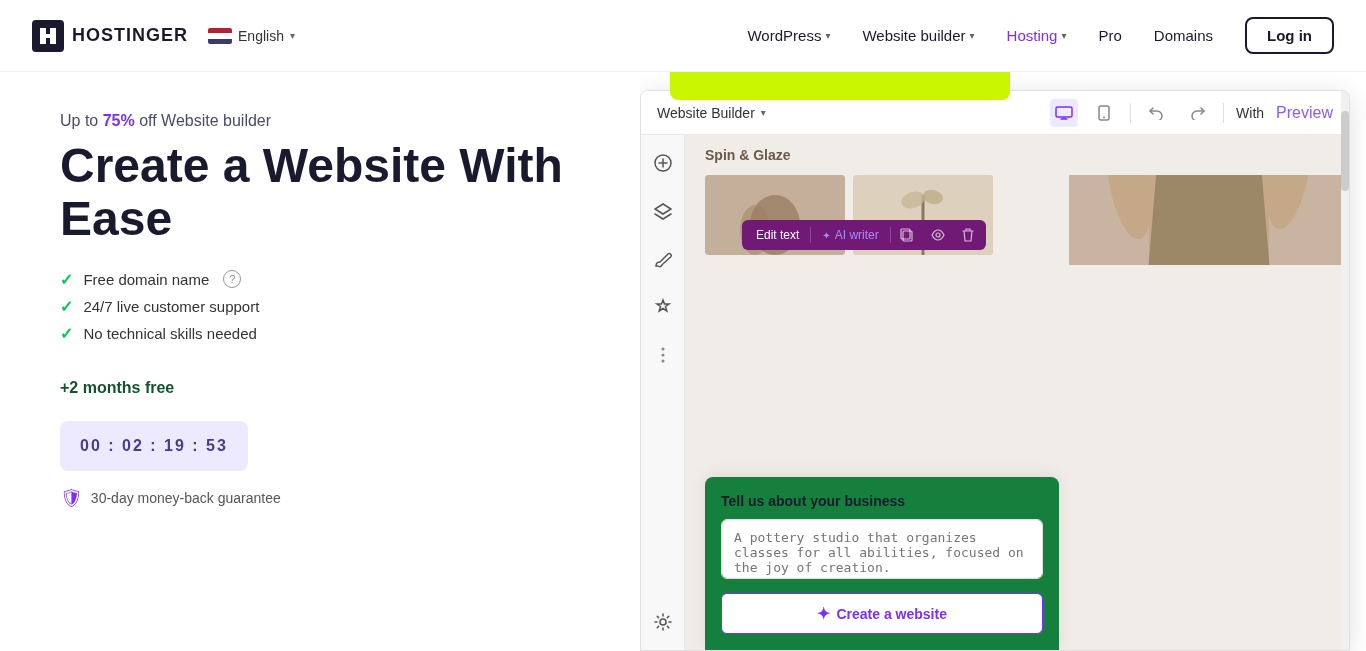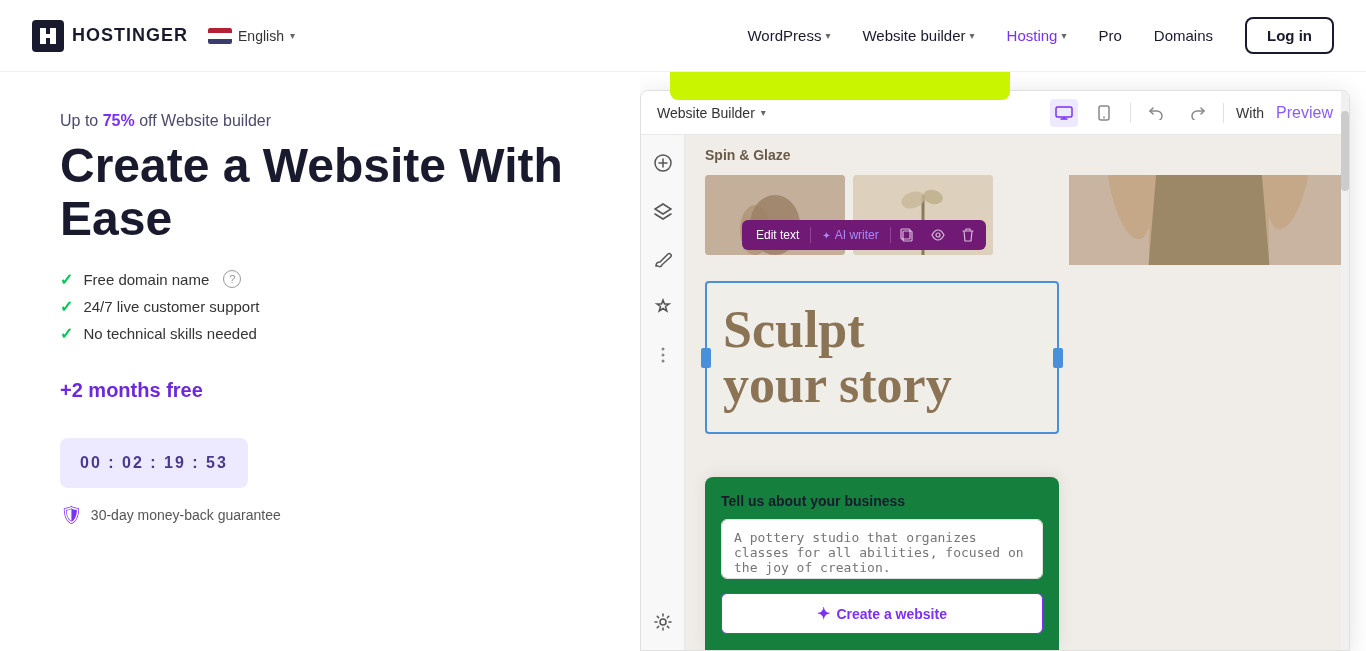--- a/index.html
+++ b/index.html
@@ -156,24 +156,24 @@
       font-size: 28px;
       vertical-align: top;
       margin-top: 8px;
     }
     .price-mo {
       font-size: 20px;
       font-weight: 400;
       color: #555;
     }
     .bonus-text {
-      font-size: 20px;
-      color: #6d28d9;
+      font-size: 16px;
+      color: #14532d;
       font-weight: 600;
-      margin-bottom: 36px;
+      margin-bottom: 24px;
     }
     .cta-row {
       display: flex;
       align-items: center;
       gap: 16px;
       margin-bottom: 16px;
     }
     .claim-btn {
       background: #1a1a2e;
       color: #fff;
@@ -752,25 +752,20 @@
                   <rect x="0" y="120" width="50" height="8" fill="#8b7a5a" opacity="0.3"></rect>
                   <rect x="0" y="180" width="50" height="8" fill="#8b7a5a" opacity="0.3"></rect>
 
                   <ellipse cx="20" cy="55" rx="12" ry="15" fill="#c09070" opacity="0.6"></ellipse>
                   <ellipse cx="38" cy="58" rx="9" ry="12" fill="#b08060" opacity="0.6"></ellipse>
                 </svg>
               </div>
             </div>
           </div>
 
-          <div class="selected-text-block" style="margin-top: 16px; margin-right: 290px;">
-            <div class="selected-handle-left"></div>
-            <div class="selected-handle-right"></div>
-            <div class="sculpt-text">Sculpt<br>your story</div>
-          </div>
 
           <div class="ai-form" style="left: 20px; right: 290px; bottom: 0;">
             <div class="ai-form-title">Tell us about your business</div>
             <textarea class="ai-form-input" placeholder="A pottery studio that organizes classes for all abilities, focused on the joy of creation." style=""></textarea>
             <button class="ai-form-btn">
               <span class="ai-star-icon">✦</span>
               <span>Create a website</span>
             </button>
           </div>
         </div>

